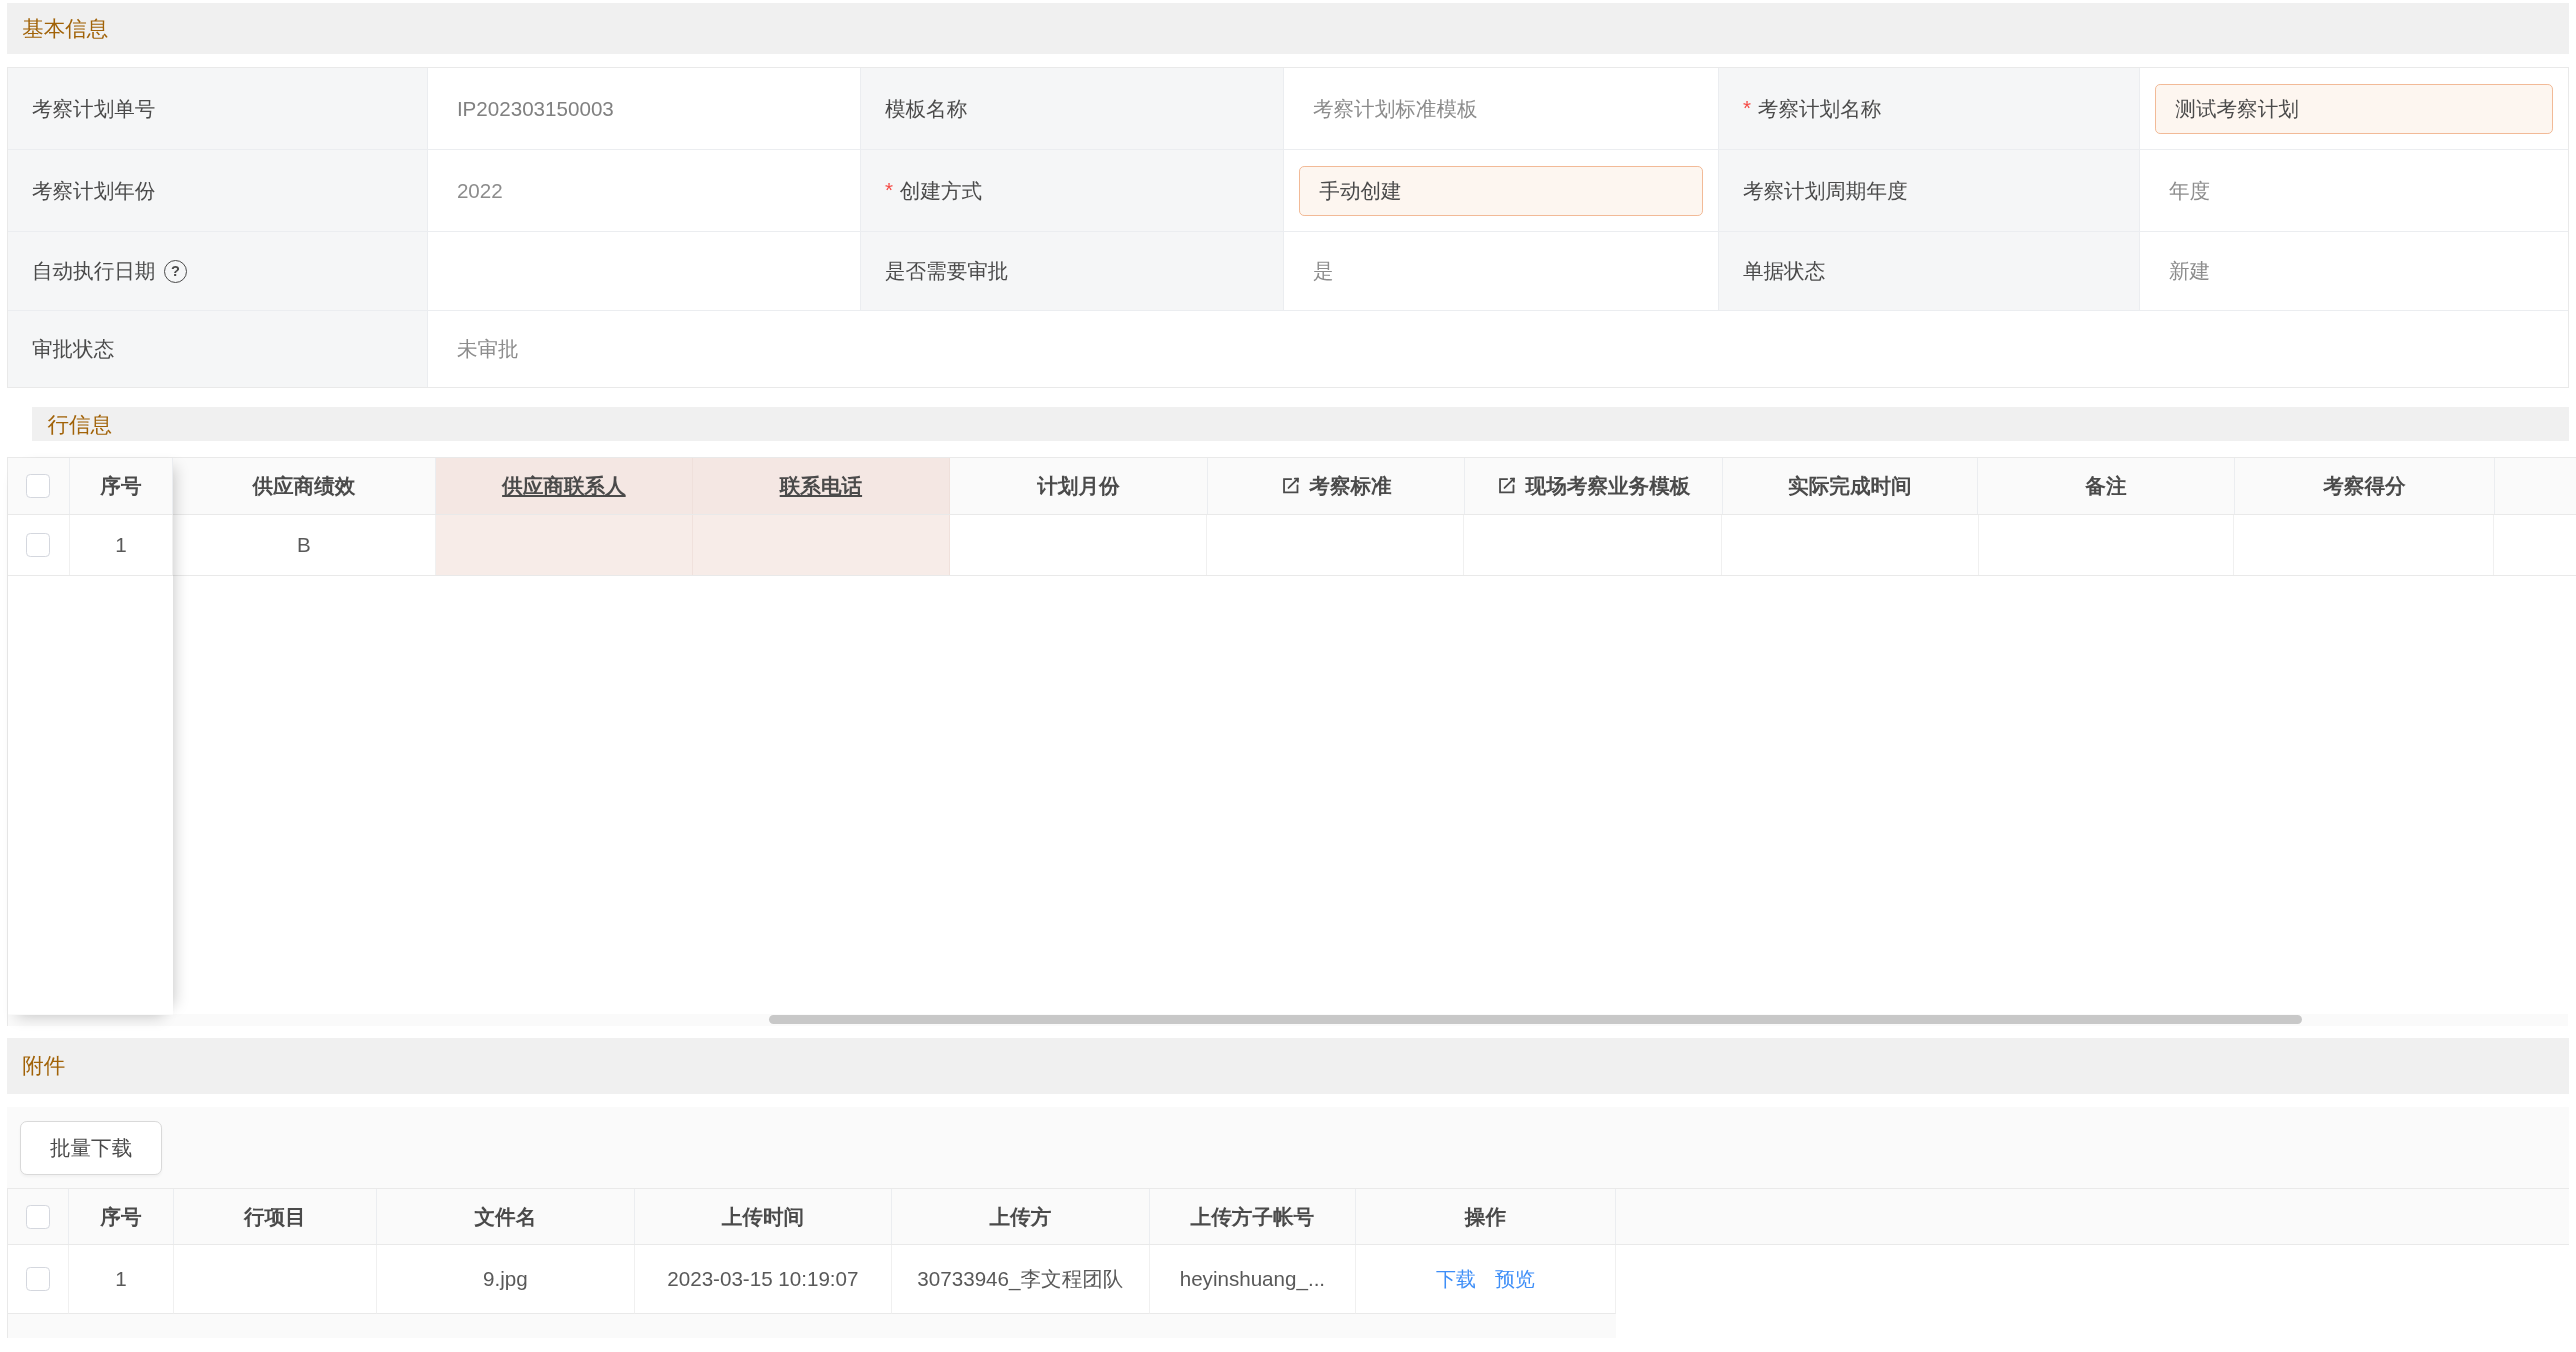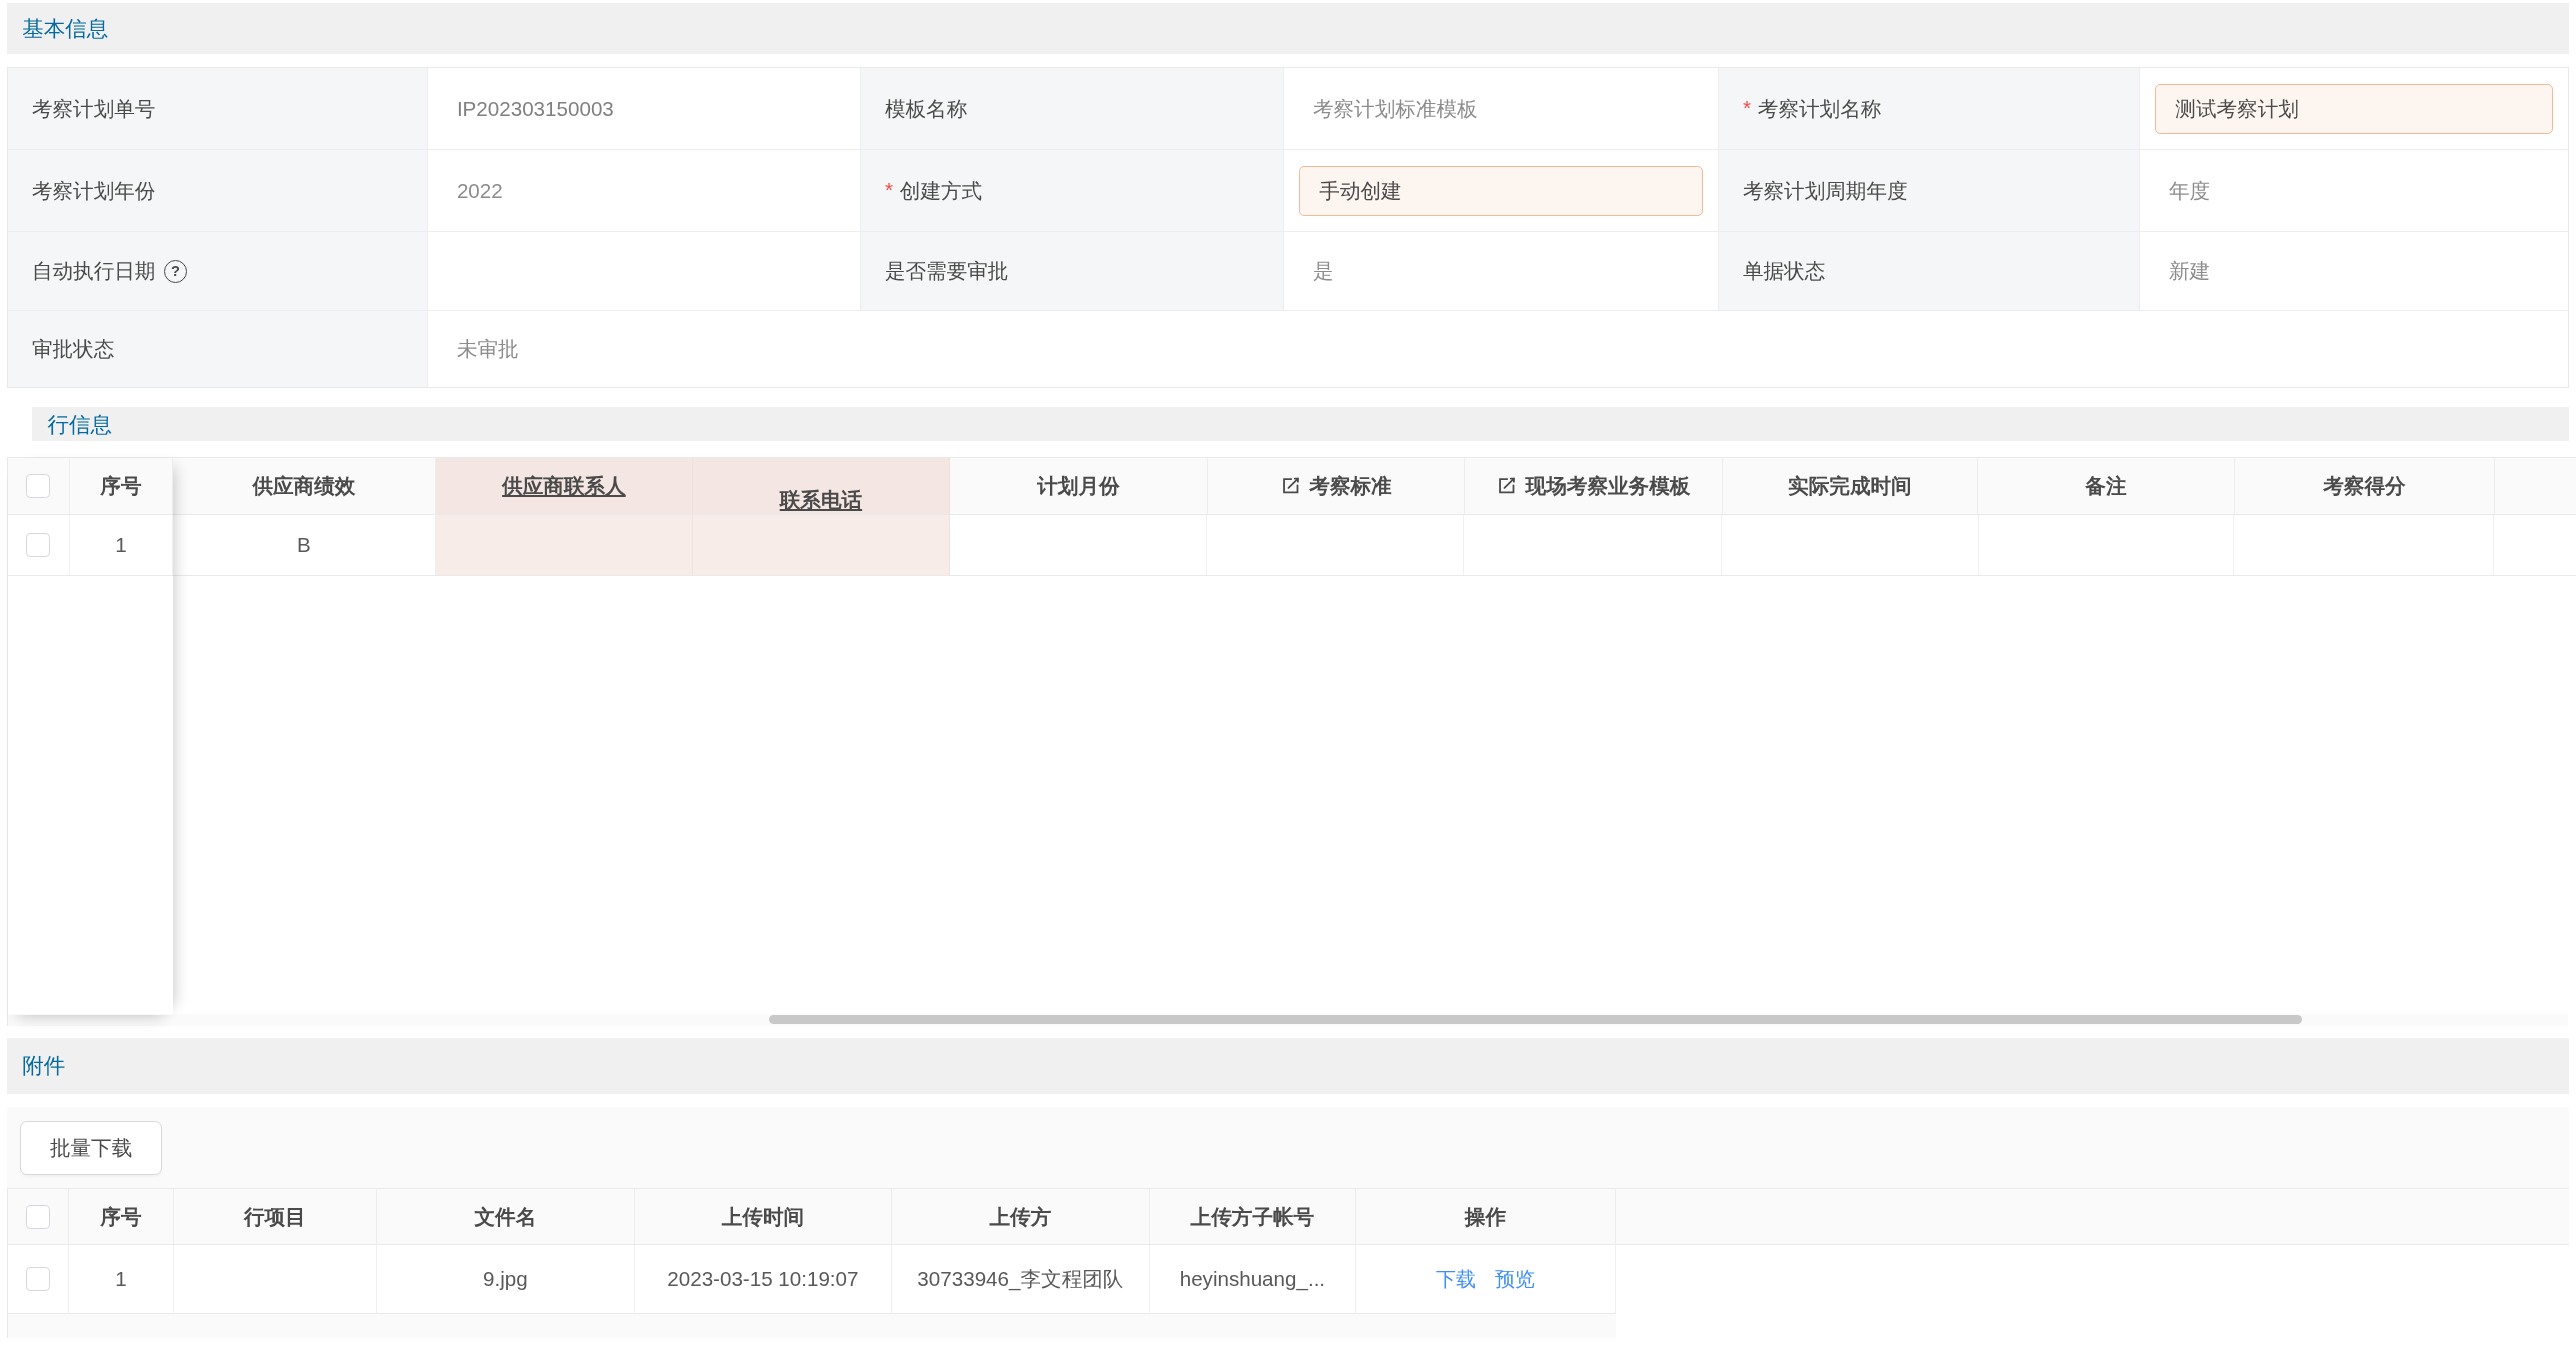--- a/index.html
+++ b/index.html
@@ -2,21 +2,21 @@
 <html style="font-size:13.7px"><head>
 <meta charset="utf-8">
 <style>
   * { margin:0; padding:0; box-sizing:border-box; }
   html,body { width:2576px; height:1352px; background:#fff;
     font-family:"Liberation Sans","DejaVu Sans",sans-serif; color:#4a4a4a; }
   .page { width:2576px; height:1352px; padding-top:2.6px; overflow:hidden; position:relative; }
 
   
   .section-bar { margin:0 6.9px; background:#f0f0f0; display:flex; align-items:center;
-    padding-left:15.4px; font-size:21.5px; font-weight:500; color:#0369a1; }
+    padding-left:15.4px; font-size:21.5px; font-weight:500; color:#a16207; }
   .bar1 { height:51px; }
   .bar2 { height:34px;margin-left:32px; }
   .bar3 { height:56px; }
 
   
   .gap16 { height:13.7px; } .gap22 { height:19px; } .gap18 { height:15.4px; }
   .gap14 { height:12px; }
   .info-table { margin:0 6.9px; border:0.9px solid #e9e9e9; background:#15803d;
     display:grid; grid-template-columns:420px 432px 424px 434px 422px 1fr;
     grid-template-rows:82px 82px 79px 76px; }
@@ -181,21 +181,21 @@
       </div>
       <div class="lt-hcell" style="width:103px;">
         <span>序号</span>
       </div>
       <div class="lt-hcell" style="width:263px;">
         <span>供应商绩效</span>
       </div>
       <div class="lt-hcell pinkH" style="width:257px;">
         <span>供应商联系人</span>
       </div>
-      <div class="lt-hcell pinkH" style="width:257px;align-items:flex-end;">
+      <div class="lt-hcell pinkH" style="width:257px;">
         <span>联系电话</span>
       </div>
       <div class="lt-hcell" style="width:258px;">
         <span>计划月份</span>
       </div>
       <div class="lt-hcell" style="width:257px;">
         <svg class="edit-icon-svg" viewBox="0 0 24 24" fill="none" stroke="#4a4a4a" stroke-width="2" stroke-linecap="round">
           <path d="M12.5 4.5 H4.5 v15 h15 v-8"></path>
             <path d="M9.5 14.5 L20 4"></path>
             <path d="M16.5 4 H20 v3.5"></path>

